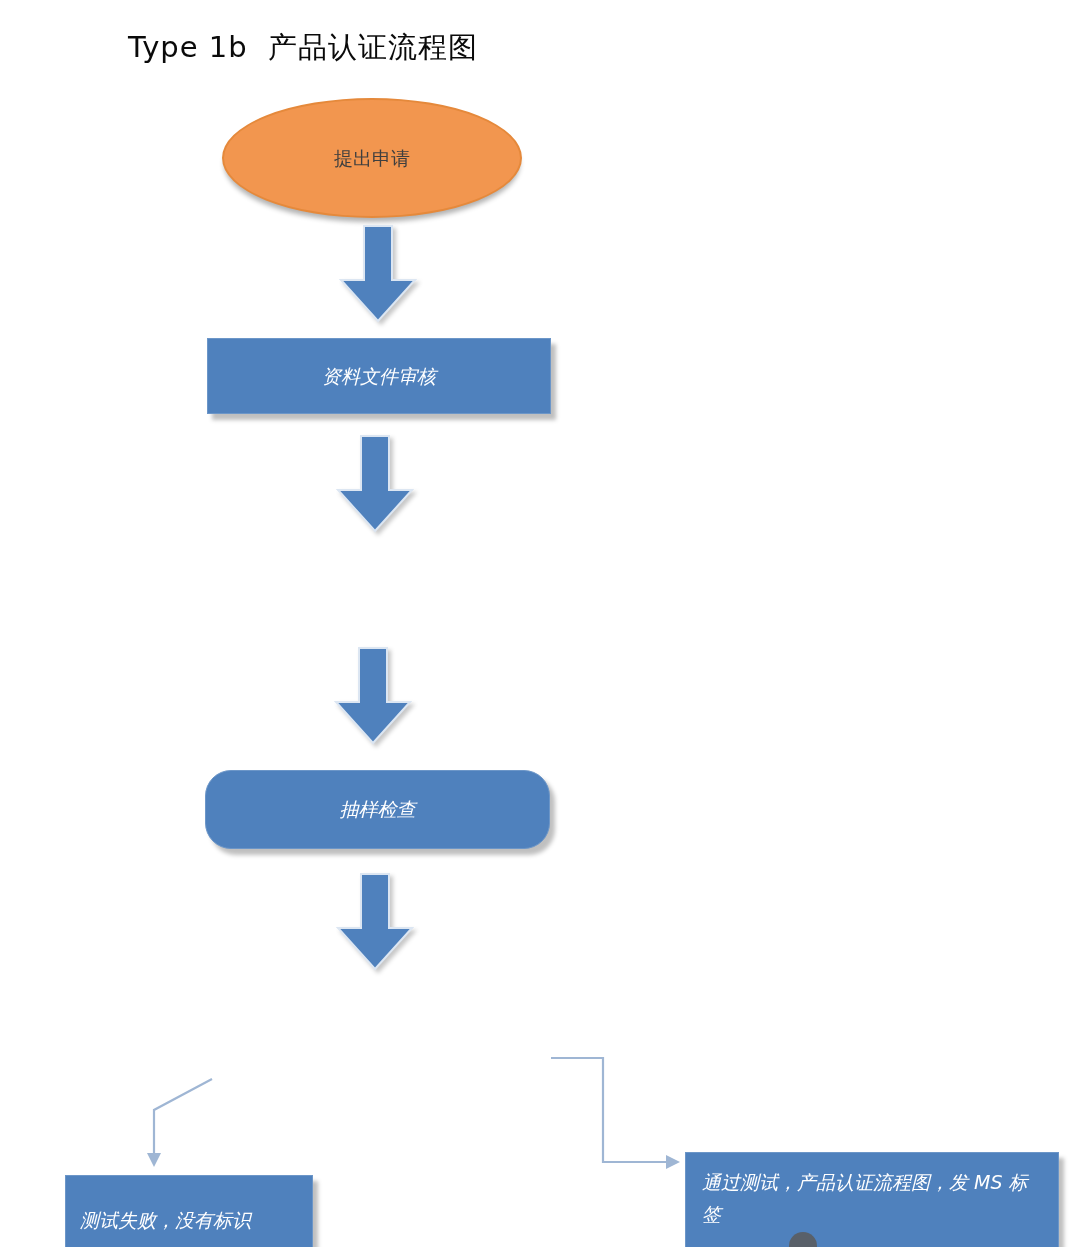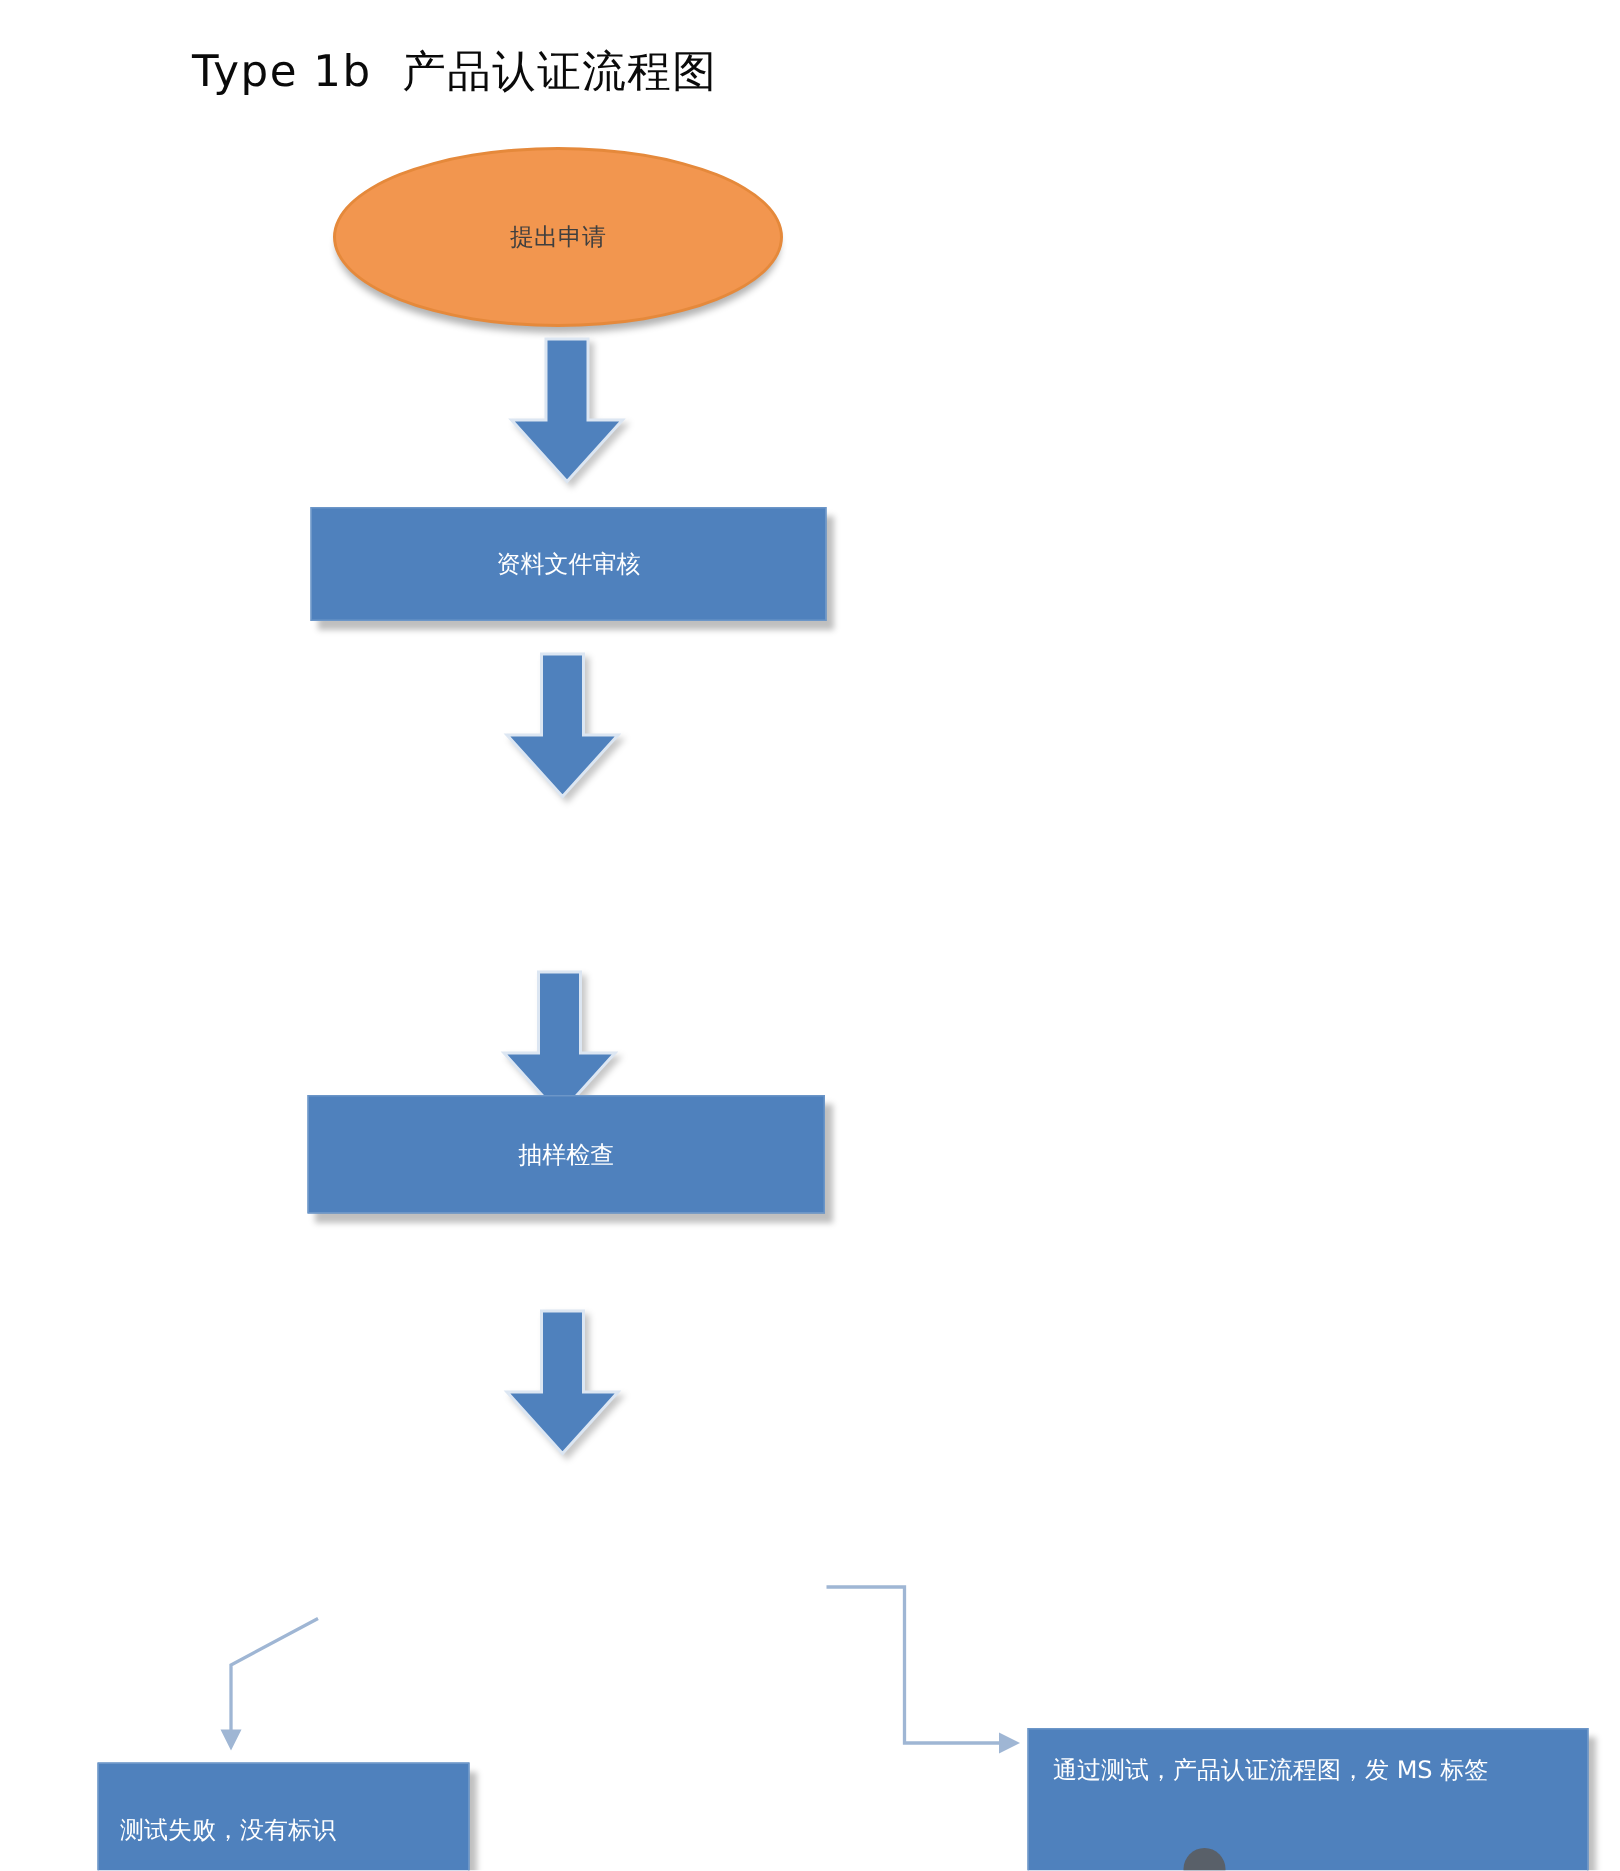--- a/index.html
+++ b/index.html
@@ -23,39 +23,40 @@
     font-family:"DejaVu Sans","Liberation Sans",sans-serif;
   }
   .title{
     position:absolute;left:128px;top:28px;margin:0;
     font-size:29px;font-weight:normal;color:#0a0a0a;
     letter-spacing:1px;white-space:pre;
   }
   .node{
     position:absolute;
     display:flex;align-items:center;justify-content:center;
-    font-size:16px;line-height:1.5;text-align:center;
+    font-size:19px;line-height:1.5;text-align:center;
   }
   .ellipse{
     left:222px;top:98px;width:296px;height:116px;
     background:var(--ellipse-fill);
     border:2px solid var(--ellipse-border);
     border-radius:50%;
     color:var(--ellipse-text);
     box-shadow:0 6px 5px -2px rgba(0,0,0,0.30);
   }
   .box{
     background:var(--box-fill);
     border:1px solid var(--box-border);
     color:var(--box-text);
     box-shadow:5px 6px 4px rgba(0,0,0,0.25);
+    font-style:italic;
   }
   .box-review   {left:207px;top:338px;width:342px;height:74px;}
   .box-warehouse{left:190px;top:552px;width:345px;height:77px;}
-  .box-sampling {left:205px;top:730px;width:343px;height:77px;}
+  .box-sampling {left:205px;top:770px;width:343px;height:77px;border-radius:26px;}
   .box-result   {left:205px;top:990px;width:345px;height:86px;}
   .box-fail{
     left:65px;top:1175px;width:232px;height:88px;
     justify-content:flex-start;padding-left:14px;text-align:left;
   }
   .box-pass{
     left:685px;top:1152px;width:340px;height:100px;
     justify-content:flex-start;align-items:flex-start;
     padding:13px 16px;text-align:left;line-height:1.7;
   }

